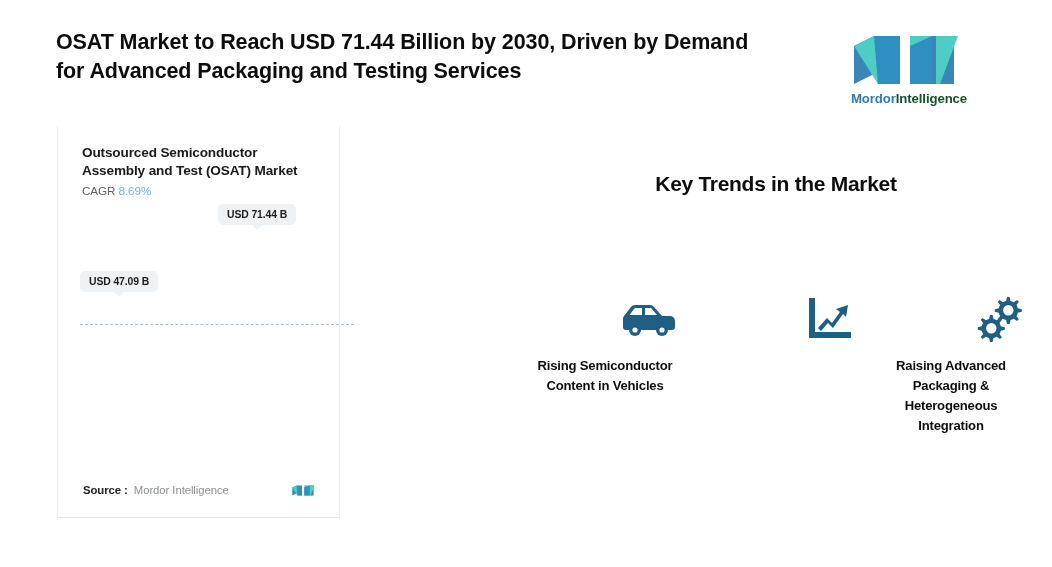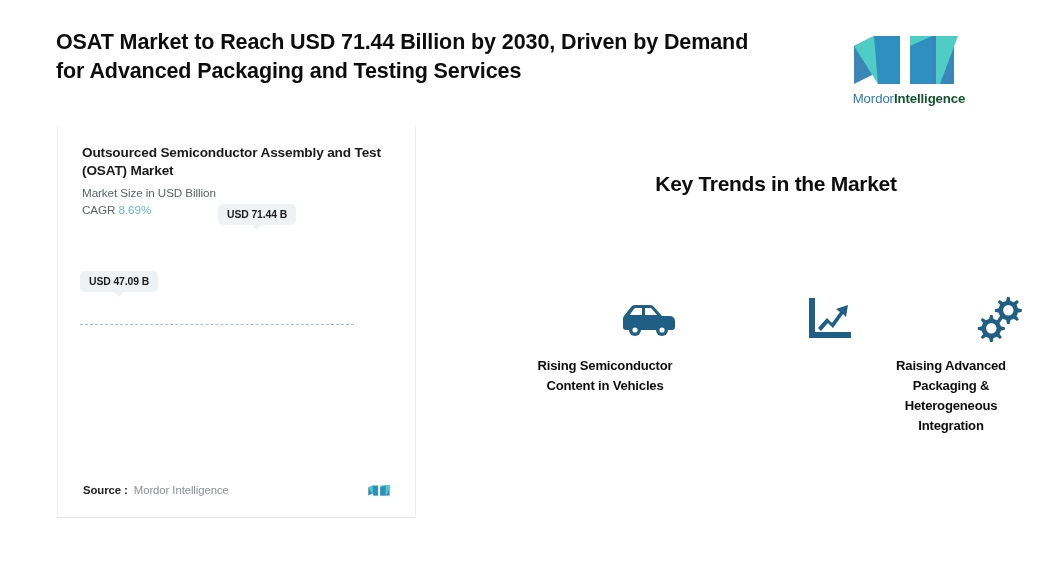--- a/index.html
+++ b/index.html
@@ -43,29 +43,29 @@
     height: 56px;
     display: block;
   }
   .brand-text {
     margin-top: 3px;
     text-align: center;
     font-size: 13.2px;
     letter-spacing: -0.1px;
     white-space: nowrap;
   }
-  .brand-text .b1 { font-weight: normal; color: #2f7ab5; }
+  .brand-text .b1 { font-weight: bold; color: #2f7ab5; }
   .brand-text .b2 { font-weight: bold; color: #14532d; }
 
   
   .chart-card {
     position: absolute;
     left: 57px;
     top: 126px;
-    width: 359px;
+    width: 283px;
     height: 392px;
     background: #ffffff;
     border-left: 1px solid #eceef0;
     border-right: 1px solid #eceef0;
     border-bottom: 1px solid #e4e6e9;
   }
   .chart-head { padding: 18px 20px 0 24px; }
   .chart-title {
     font-size: 13.6px;
     font-weight: bold;
@@ -238,21 +238,20 @@
     </svg>
     <div class="brand-text">
       <span class="b1">Mordor</span><span class="b2">Intelligence</span>
     </div>
   </div>
 
   <div class="chart-card">
 
     <div class="chart-head">
       <div class="chart-title">Outsourced Semiconductor Assembly and Test (OSAT) Market</div>
-      <div class="chart-sub">Market Size in USD Billion</div>
       <div class="chart-cagr">
         <span>CAGR</span>
         <span class="cagr-val">8.69%</span>
       </div>
     </div>
 
     <div class="plot">
       <div class="dashline"></div>
 
       <div class="badge-wrap w2025">

